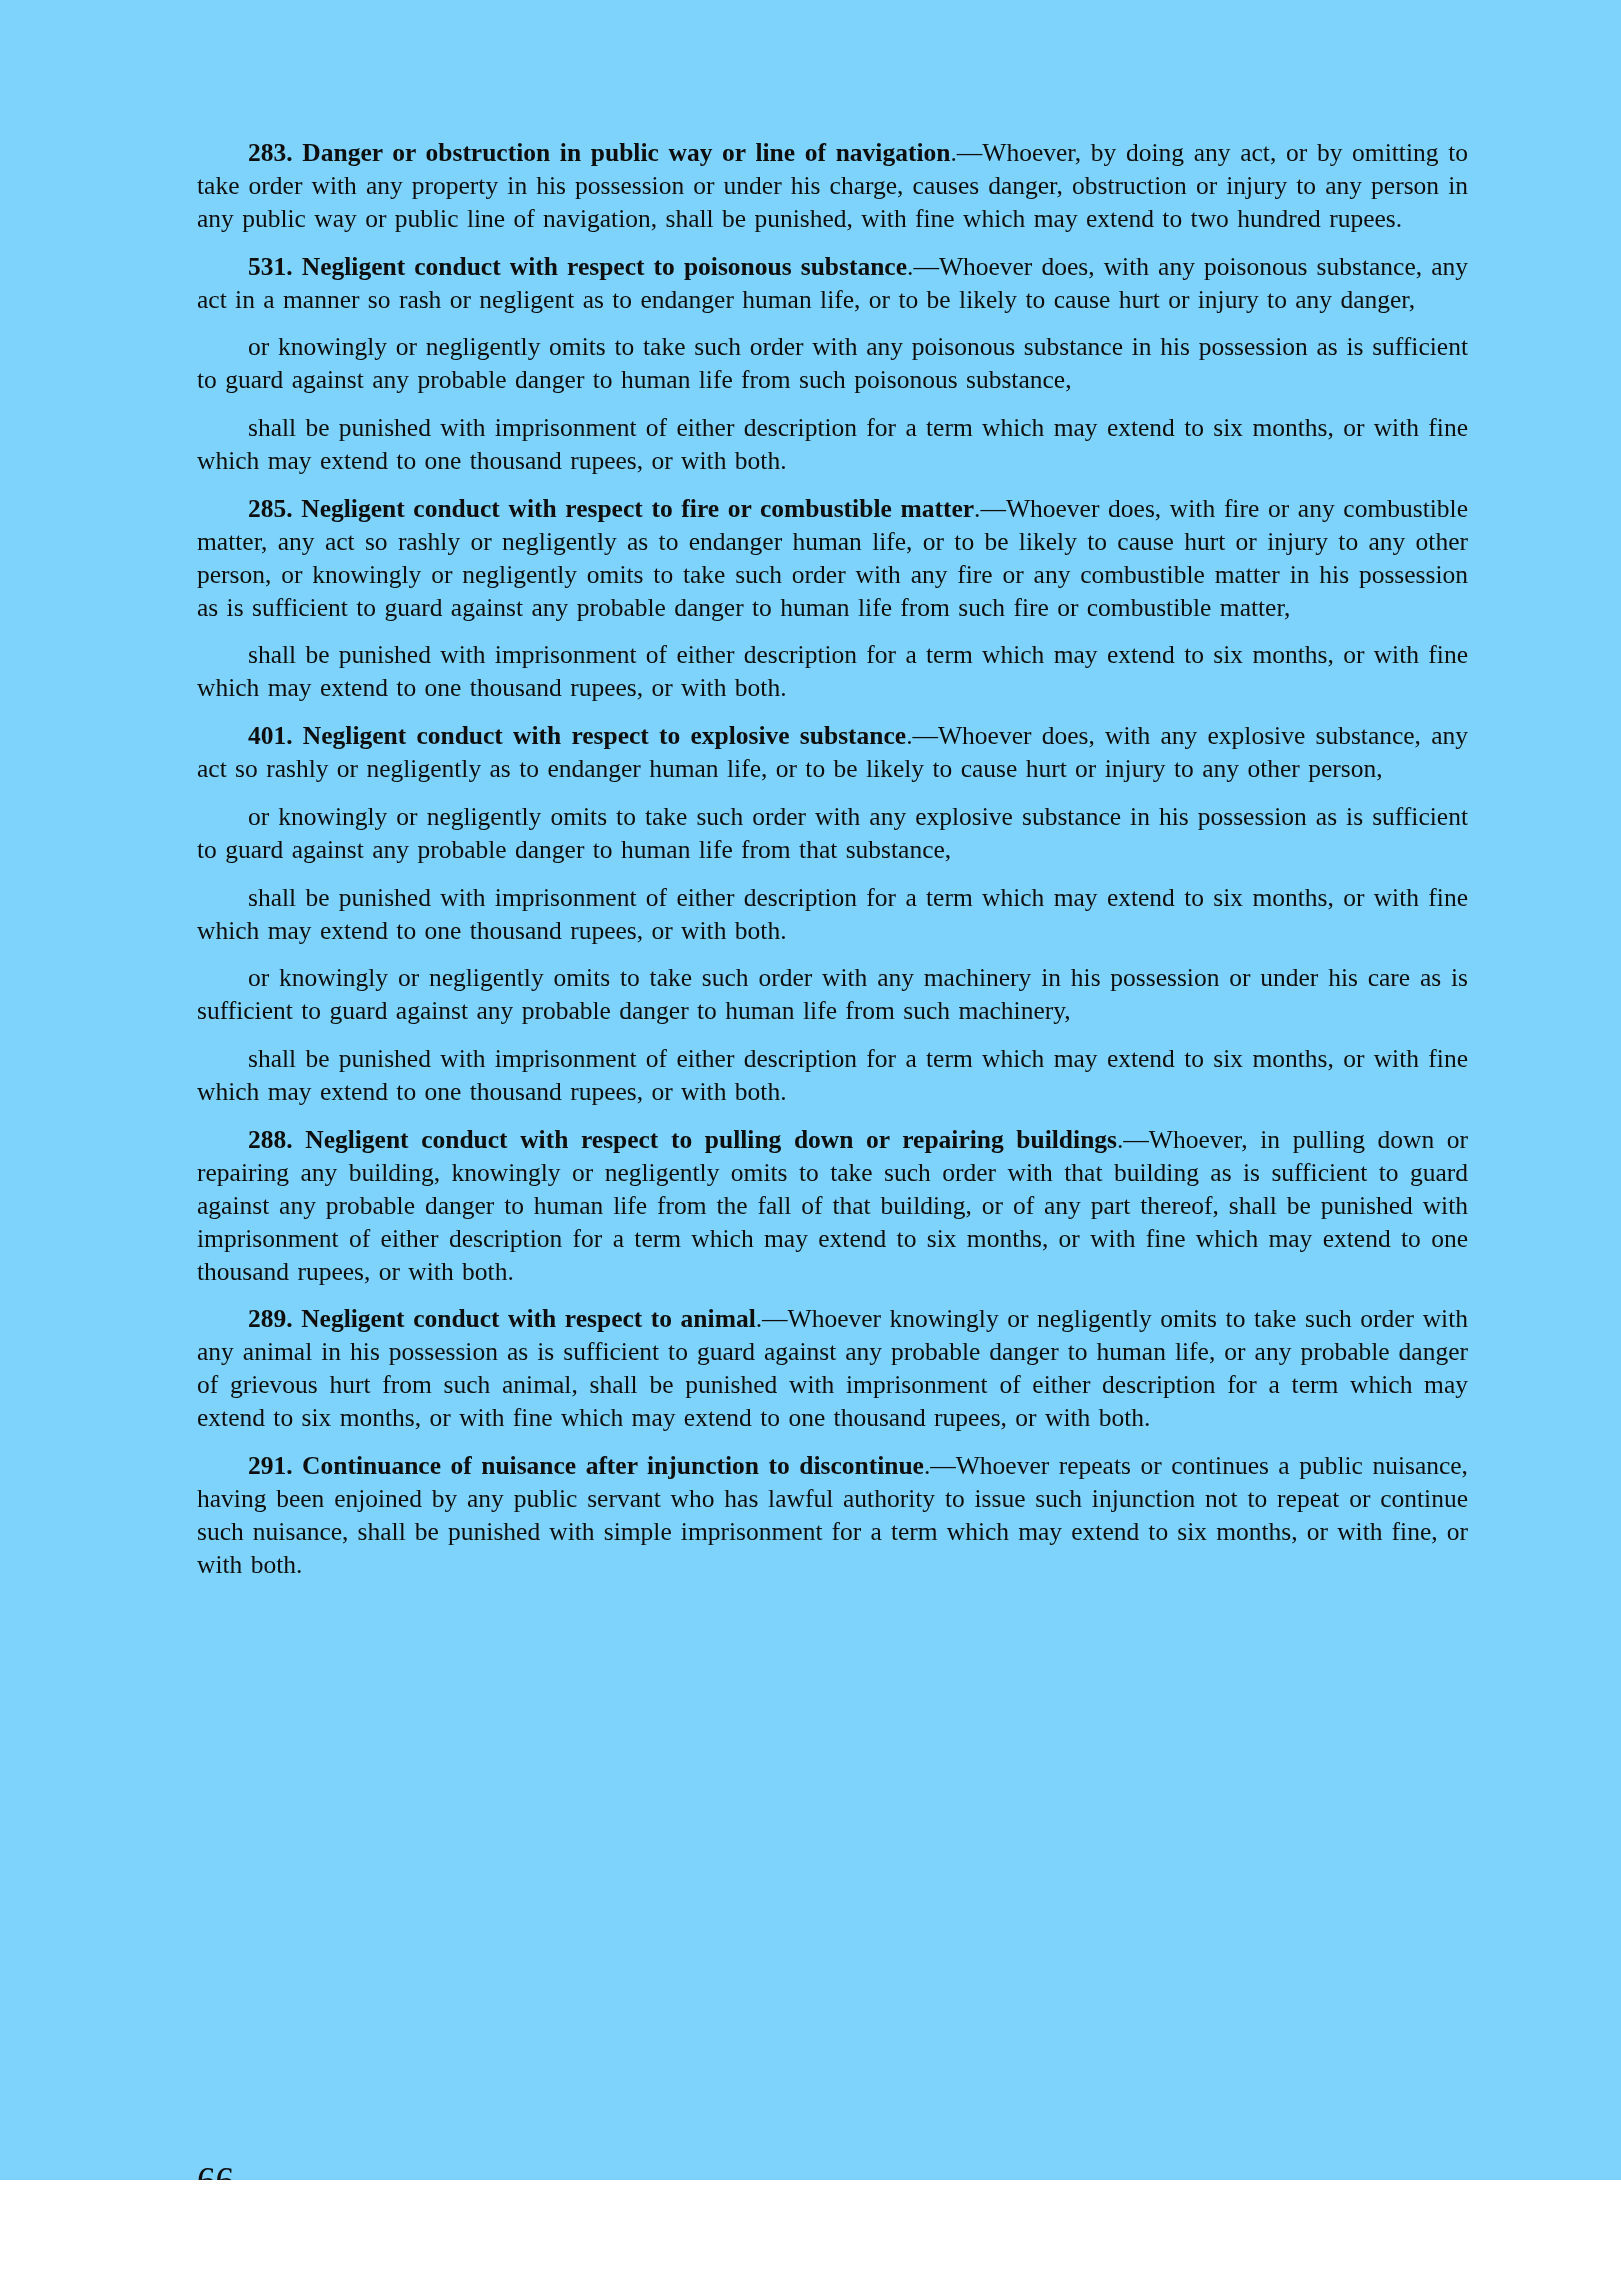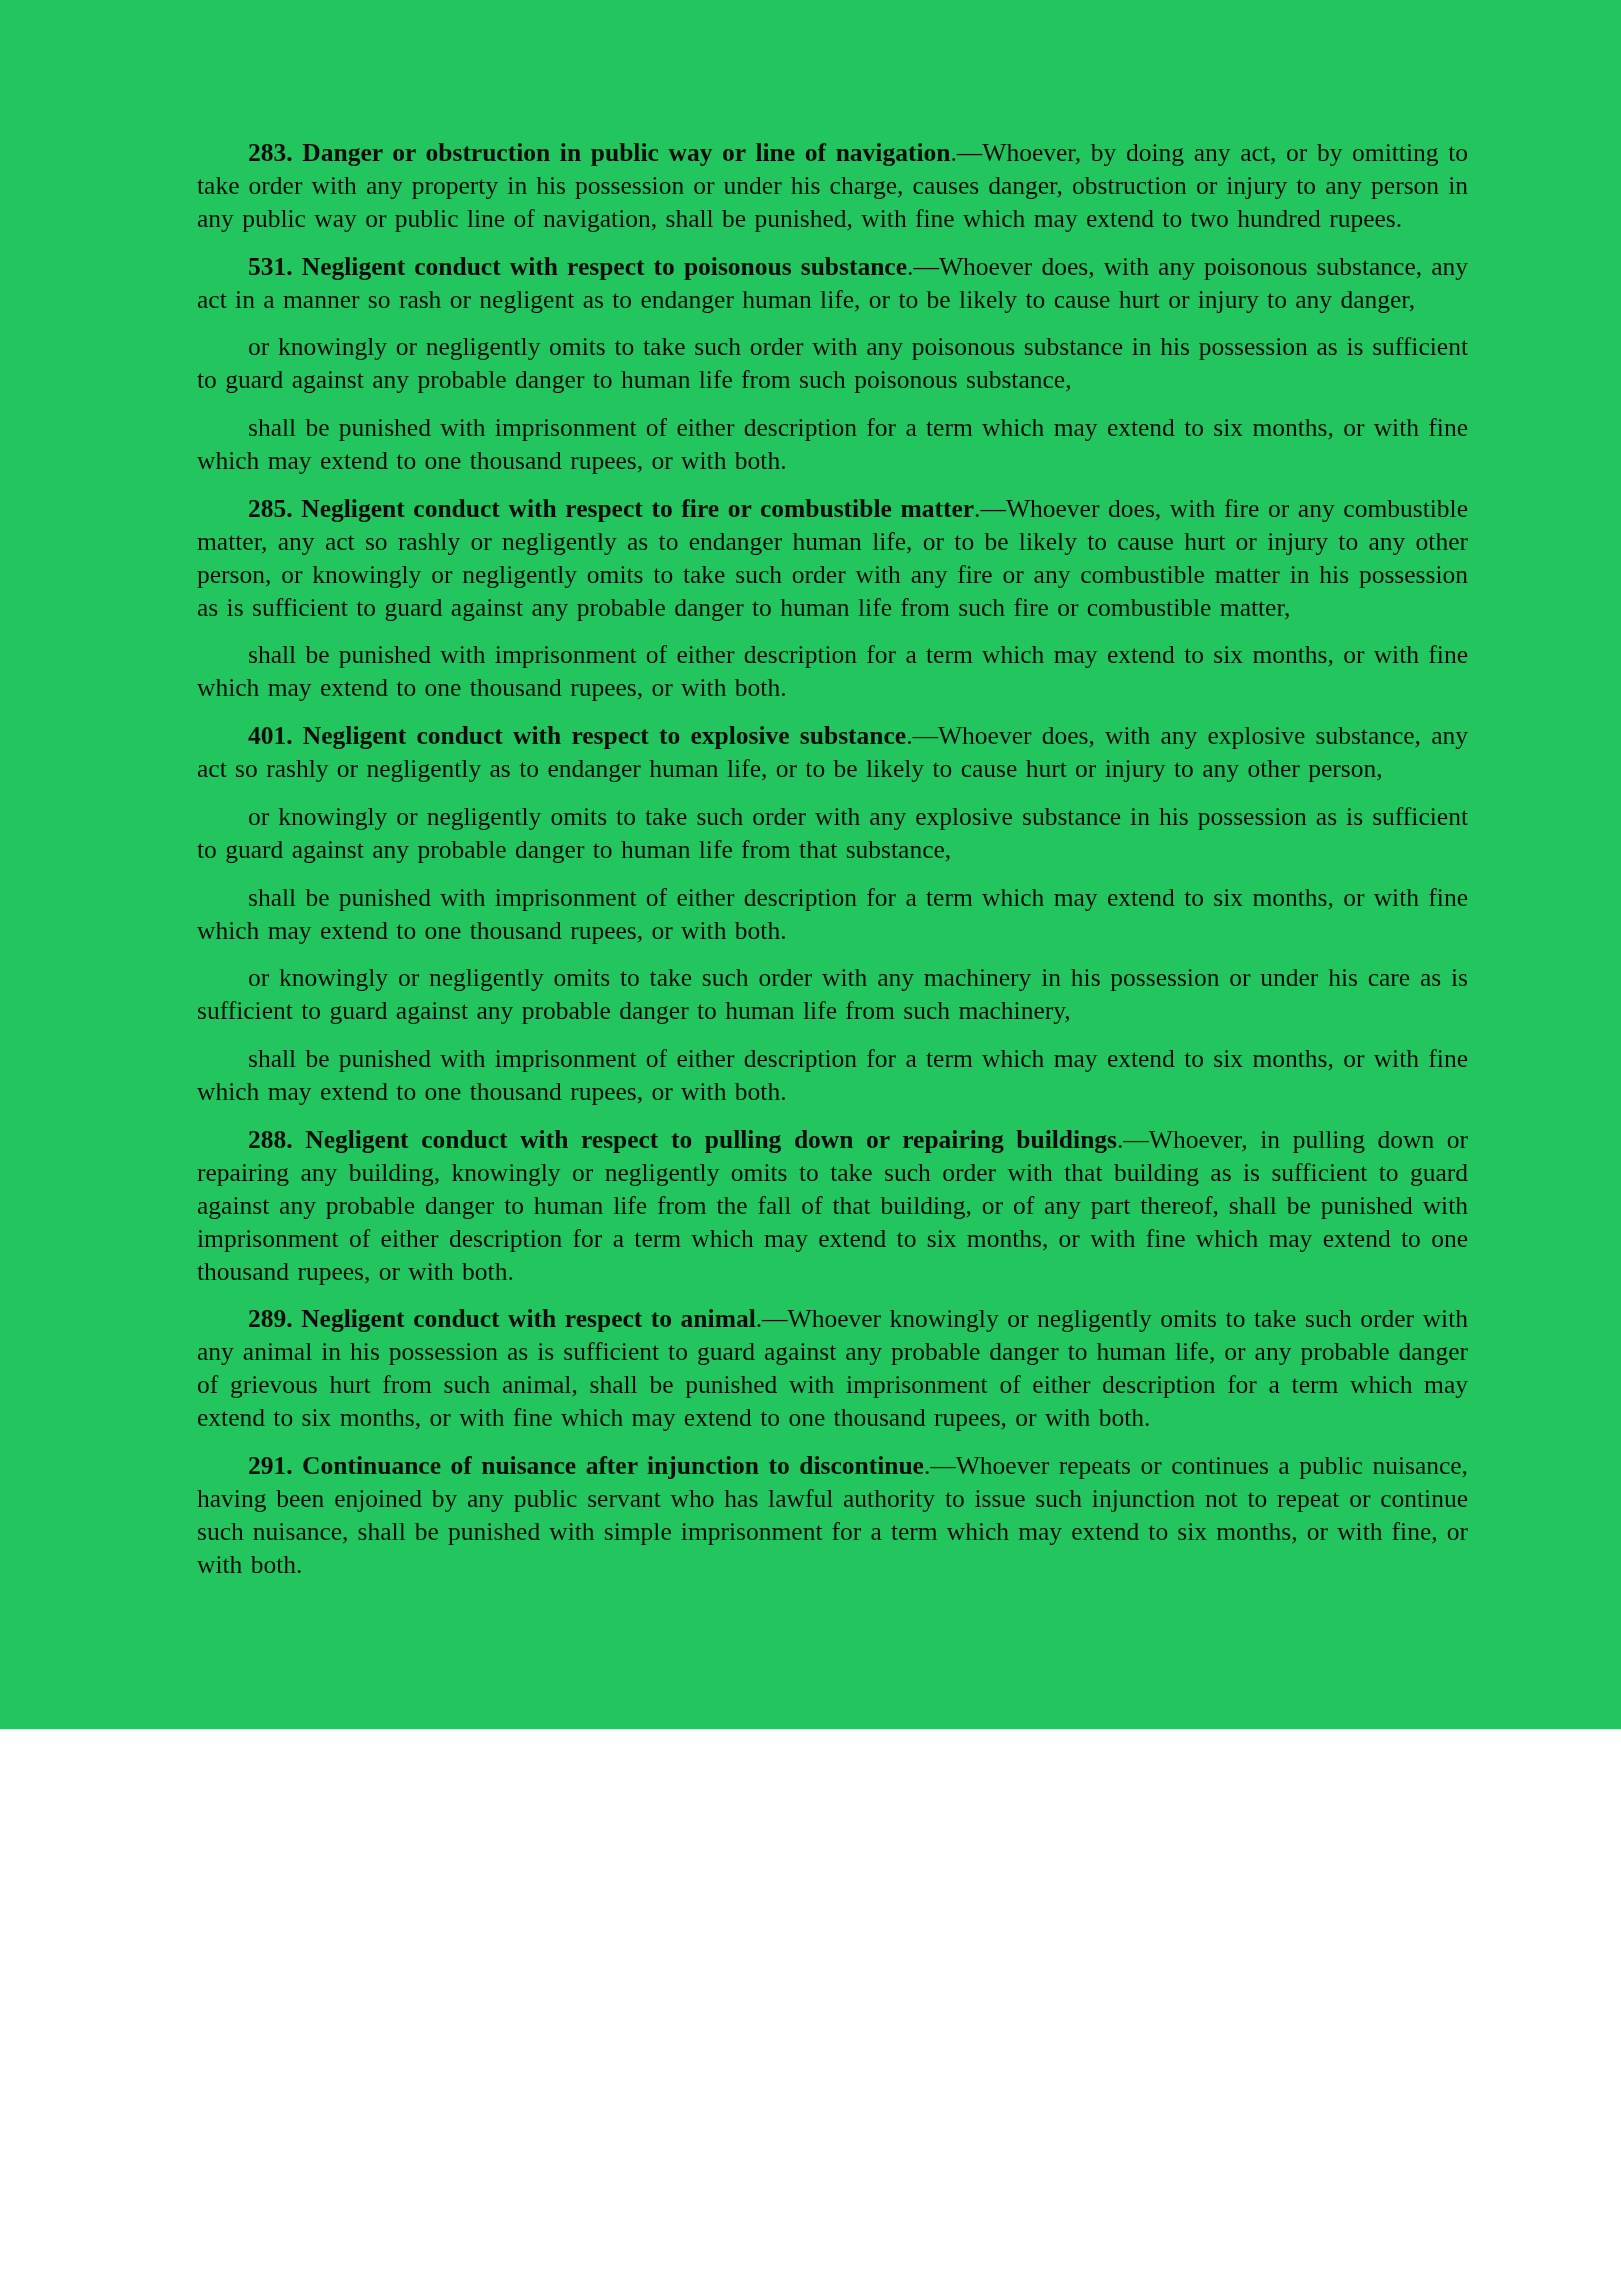--- a/index.html
+++ b/index.html
@@ -3,22 +3,22 @@
 <meta charset="utf-8">
 <style>
   html, body {
     margin: 0;
     padding: 0;
     background: #ffffff;
   }
   .page {
     position: relative;
     width: 1621px;
-    height: 1729px;
-    background: #22c55e;
+    height: 2180px;
+    background: #7dd3fc;
     overflow: hidden;
     font-family: "Liberation Serif", "DejaVu Serif", serif;
     color: #0e0e0e;
   }
   .content {
     position: absolute;
     left: 197px;
     top: 136px;
     width: 1271px;
   }

